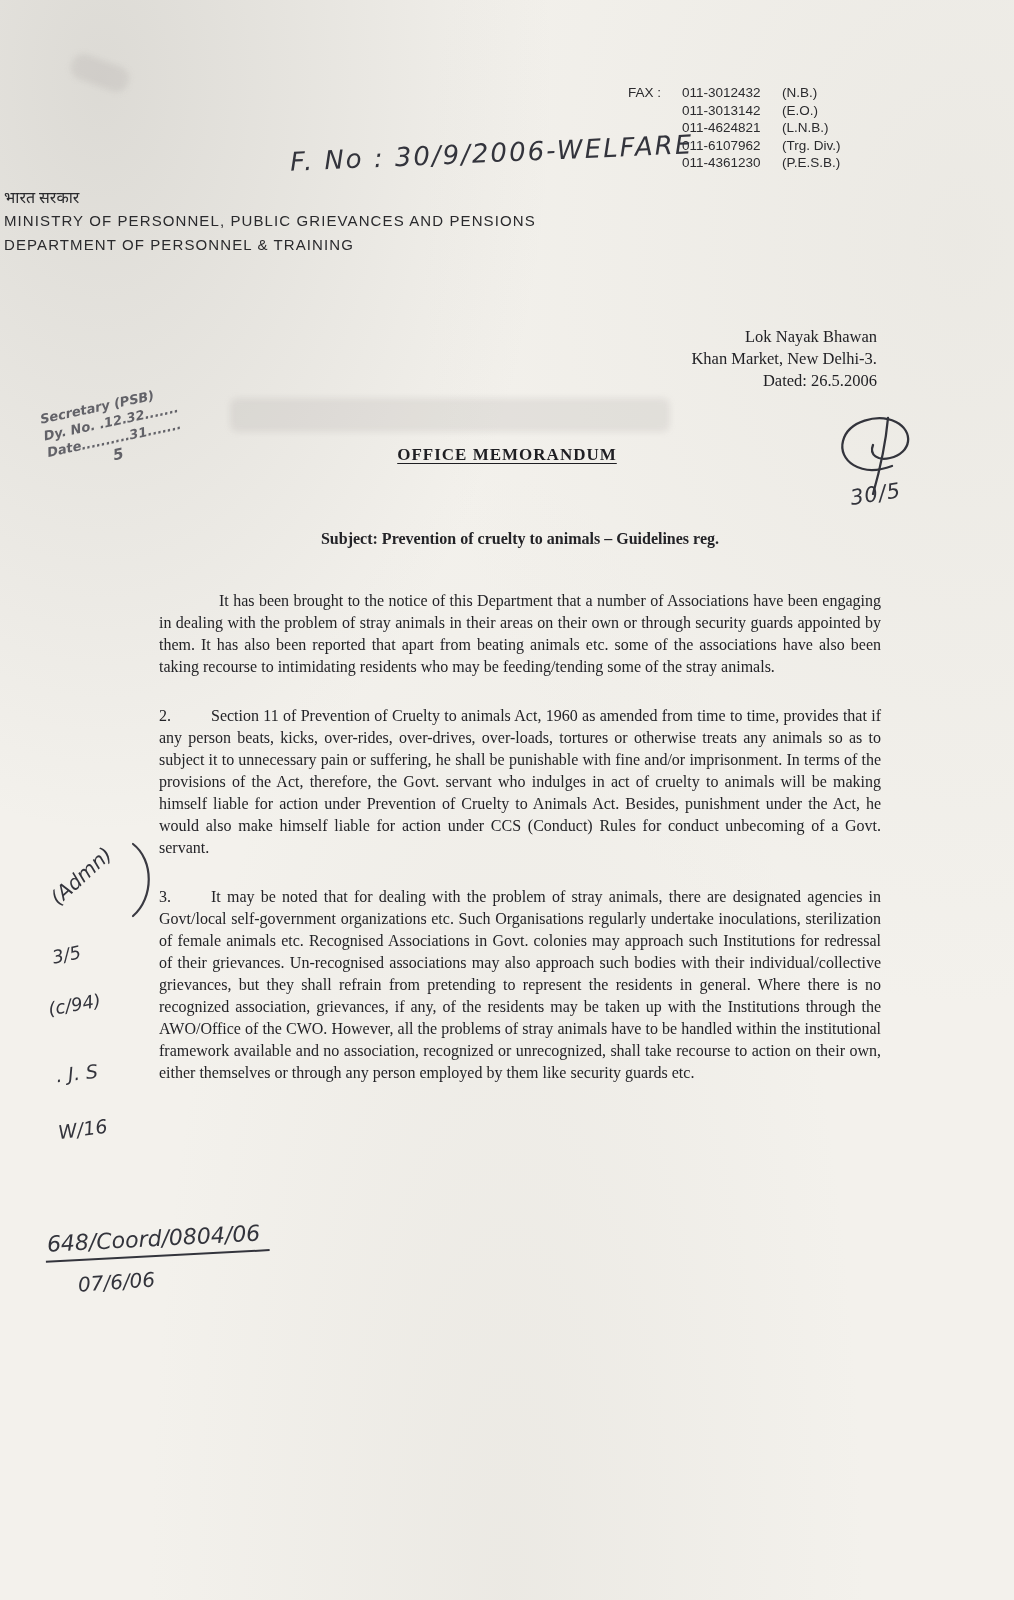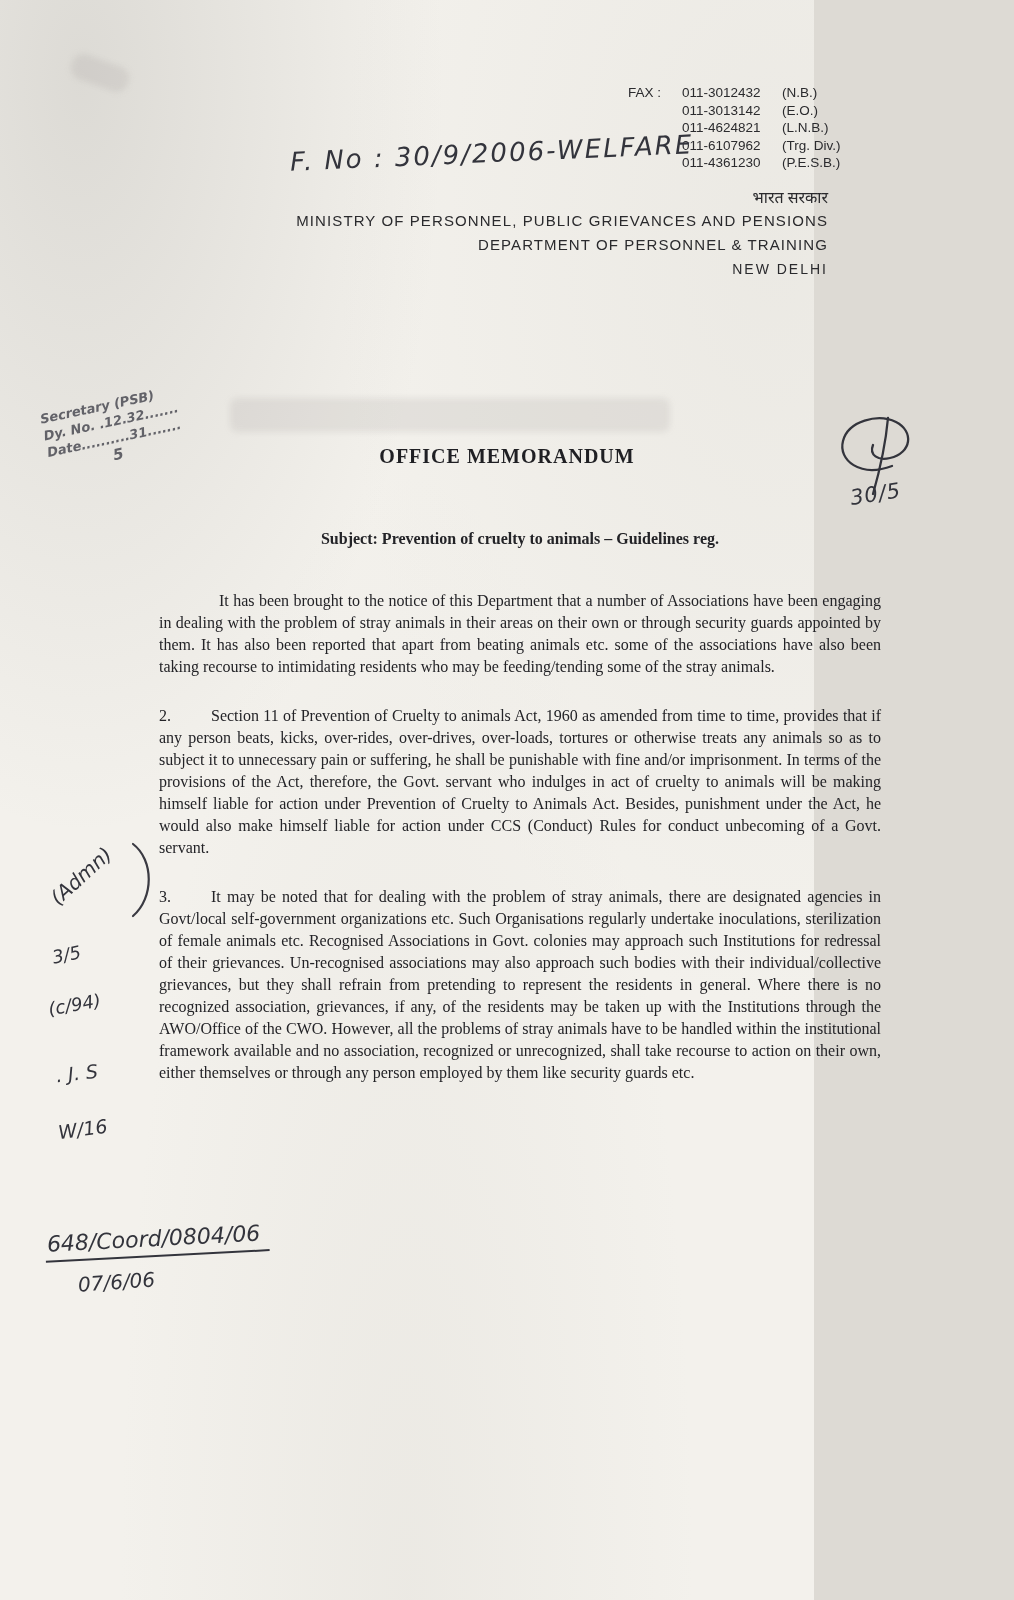--- a/index.html
+++ b/index.html
@@ -4,55 +4,55 @@
 <style>
   html, body { margin: 0; padding: 0; }
   body {
     width: 1014px; height: 1600px;
     background: #dddad4;
     font-family: "Liberation Serif", serif;
     overflow: hidden;
   }
   .page {
     position: relative;
-    width: 814px; height: 1600px;
+    width: 1014px; height: 1600px;
     background:
       radial-gradient(ellipse at 10% 5%, rgba(168,166,160,0.30), transparent 35%),
       radial-gradient(ellipse at 95% 15%, rgba(200,198,190,0.18), transparent 40%),
       radial-gradient(ellipse at 50% 100%, rgba(205,202,194,0.20), transparent 50%),
       #f3f1ec;
     color: #26262a;
   }
 
   .fax-block {
     position: absolute; left: 628px; top: 84px;
     font-family: "Liberation Sans", sans-serif;
     font-size: 13.5px; line-height: 17.5px; color: #2b2b2e;
   }
   .fax-row { display: grid; grid-template-columns: 46px 92px auto; column-gap: 8px; }
   .fax-row .dept { white-space: nowrap; }
 
   .letterhead {
-    position: absolute; left: 16px; top: 186px; width: 812px;
-    text-align: right; color: #2a2a2d;
+    position: absolute; left: 4px; top: 186px; width: 812px;
+    text-align: left; color: #2a2a2d;
   }
   .lh-hi { font-size: 16px; line-height: 23px; font-family: "Liberation Serif", serif; }
   .lh-en { font-family: "Liberation Sans", sans-serif; font-size: 15px; line-height: 24px; letter-spacing: 1.1px; }
   .lh-en.small { font-size: 14px; letter-spacing: 2px; }
 
   .address-block {
     position: absolute; left: 613px; top: 326px; width: 264px;
     text-align: right; font-size: 16.5px; line-height: 22px; color: #222226;
   }
 
   .memo-title {
     position: absolute; left: 0; top: 445px; width: 1014px;
-    text-align: center; font-weight: bold; font-size: 20px;
+    text-align: center; font-weight: bold; font-size: 17px;
     letter-spacing: 1px; color: #1f1f23;
-    text-underline-offset: 3px;
+    text-decoration: underline; text-underline-offset: 3px;
   }
   .memo-subject {
     position: absolute; left: 0; top: 530px; width: 1040px;
     text-align: center; font-weight: bold; font-size: 16px; color: #232327;
   }
 
   .body-text {
     position: absolute; left: 155px; top: 590px; width: 726px;
     font-size: 16px; line-height: 22px; text-align: justify; color: #232327;
   }
@@ -145,23 +145,27 @@
       <span class="dept">(P.E.S.B.)</span>
     </div>
   </div>
 
   <div class="hand hand-file-number">F. No : 30/9/2006-WELFARE</div>
 
   <div class="letterhead">
     <div class="lh-hi" lang="hi">भारत सरकार</div>
     <div class="lh-en">MINISTRY OF PERSONNEL, PUBLIC GRIEVANCES AND PENSIONS</div>
     <div class="lh-en">DEPARTMENT OF PERSONNEL &amp; TRAINING</div>
-    <div class="lh-en small">NEW DELHI</div>
-  </div>
-
+  </div>
+
+  <div class="address-block">
+    <div>Lok Nayak Bhawan</div>
+    <div>Khan Market, New Delhi-3.</div>
+    <div>Dated: 26.5.2006</div>
+  </div>
 
   <div class="stamp">
     <div>Secretary (PSB)</div>
     <div>Dy. No. .12.32.......</div>
     <div>Date..........31.......</div>
     <div class="day">5</div>
   </div>
 
   <div class="memo-title">OFFICE MEMORANDUM</div>
 

